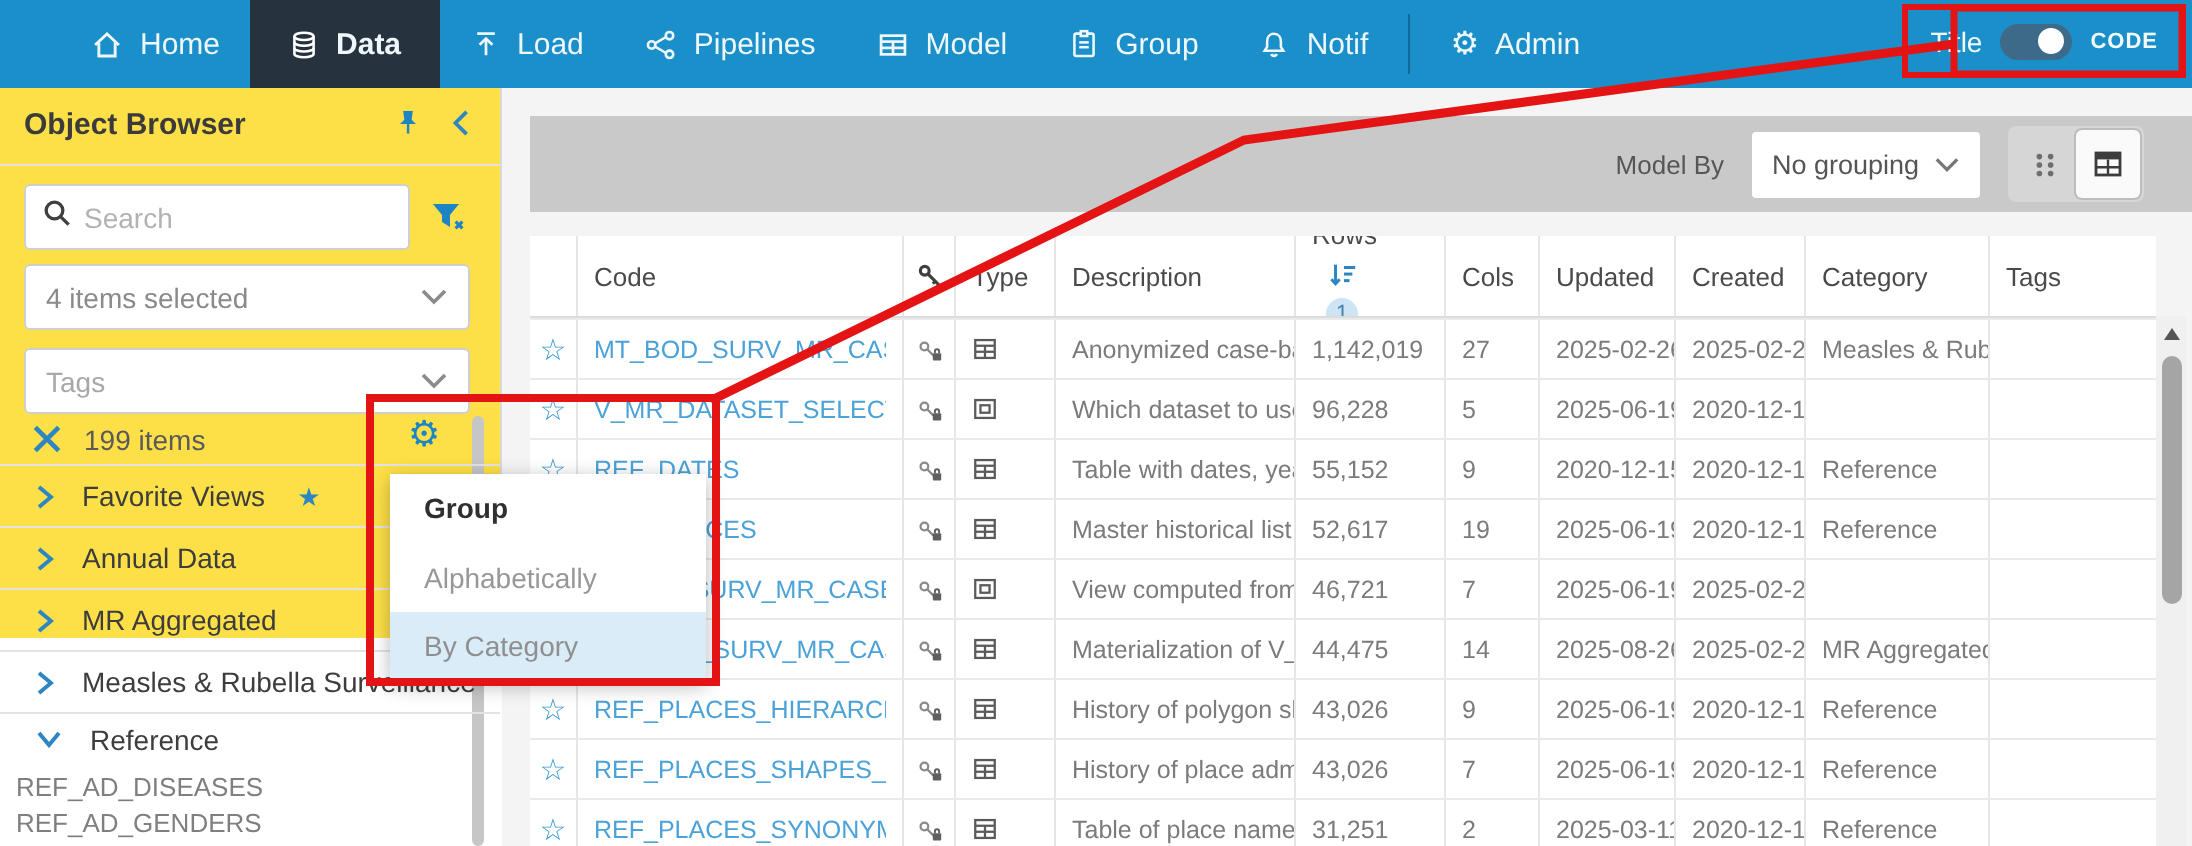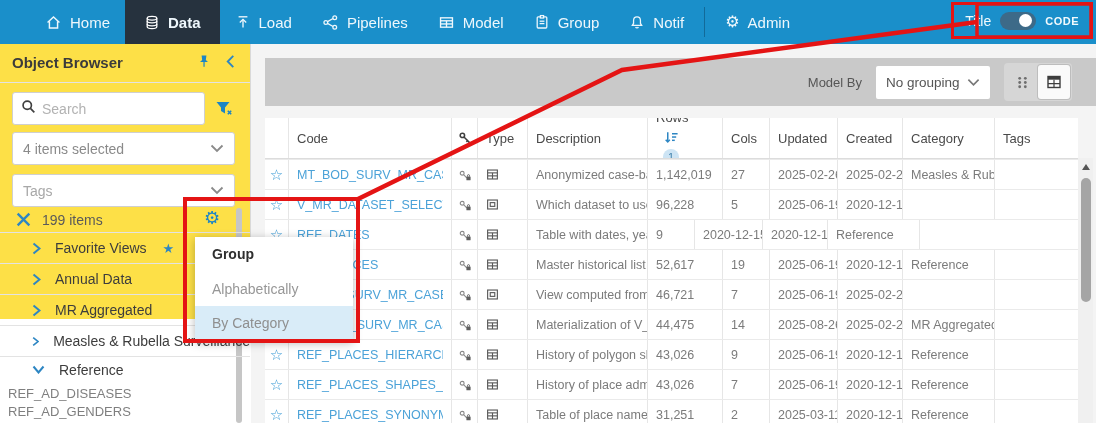--- a/index.html
+++ b/index.html
@@ -41,21 +41,21 @@
                border-radius:3px; display:flex; align-items:center; justify-content:space-between;
                padding:0 10px; font-size:14px; cursor:pointer; background:#fff; }
   .sel-items { top:88px; color:#8a8a8a; }
   .sel-tags  { top:130px; color:#a8a8a8; }
   .row-199 { position:absolute; left:0; top:164px; width:250px; height:26px; }
   .x-clear { position:absolute; left:15px; top:3px; cursor:pointer; }
   .items-count { position:absolute; left:42px; top:4px; font-size:14px; color:#5a5a5a; }
   .gear-btn { position:absolute; left:204px; top:1px; color:#1d85c4; font-size:18px; cursor:pointer; }
   .tree { position:absolute; left:0; top:188px; width:250px; }
   .tree-row { height:31px; border-top:1px solid #e3e3e3; display:flex; align-items:center;
-              padding-left:32px; gap:14px; font-size:14px; color:#3d3d3d; cursor:pointer; white-space:nowrap; }
+              padding-left:18px; gap:14px; font-size:14px; color:#3d3d3d; cursor:pointer; white-space:nowrap; }
   .tree-row .star-mark { color:#2d86c3; font-size:13px; margin-left:2px; }
   .tree-leaves { padding:3px 0 0 8px; }
   .leaf { font-size:13px; color:#7f7f7f; line-height:17.5px; white-space:nowrap; cursor:pointer; }
   .sb-scroll { position:absolute; left:236px; top:164px; width:6px; height:215px; background:#c6c6c6; border-radius:3px; }
 
   
   .main { position:absolute; left:251px; top:44px; width:845px; height:379px; background:#f4f4f4; }
   .toolbar { position:absolute; left:14px; top:14px; right:0; height:48px; background:#c9c9c9;
              display:flex; align-items:center; justify-content:flex-end; gap:14px; padding-right:24px; }
   .groupby-label { font-size:13px; color:#565656; }
@@ -460,20 +460,21 @@
         <svg width="13" height="13" viewBox="0 0 16 16" fill="none" stroke="#5a5a5a" stroke-width="1.4">
                 <rect x="2" y="2.5" width="12" height="11"></rect>
                 <path d="M2 6 H14"></path>
                 <path d="M8 6 V13.5"></path>
                 <path d="M2 9.7 H14"></path>
               </svg>
       </span>
 
     </div>
     <div class="td c-desc">Table with dates, year,..</div>
+    <div class="td c-rows">55,152</div>
     <div class="td c-cols">9</div>
     <div class="td c-upd">2020-12-15</div>
     <div class="td c-cre">2020-12-15</div>
     <div class="td c-cat">Reference</div>
     <div class="td c-tags"></div>
   </div>
 
   <div class="tr">
     <div class="td c-star star-cell">☆</div>
     <div class="td c-code">

